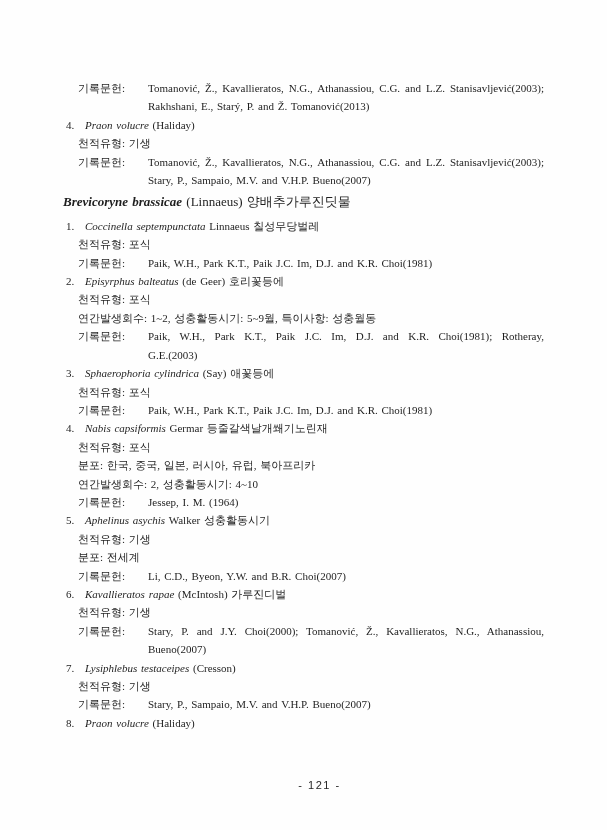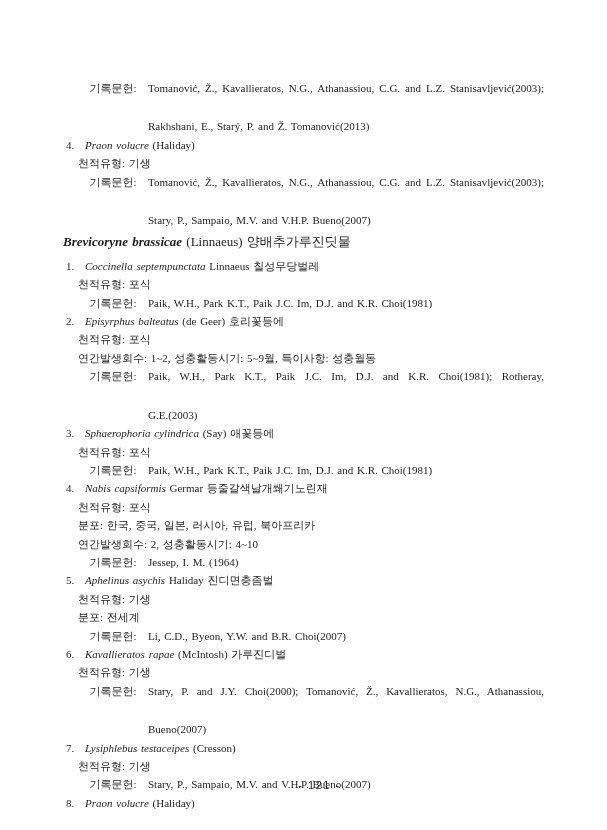--- a/index.html
+++ b/index.html
@@ -29,24 +29,24 @@
   .line.heading {
     font-size: 13px;
     line-height: 18.4px;
     margin: 4px 0 5px 0;
     font-weight: bold;
   }
   .line.item { padding-left: 3px; }
   .line.item .num { display: inline-block; width: 19px; }
   .line.field { padding-left: 15px; }
   .line.ref { padding-left: 15px; display: flex; align-items: baseline; }
-  .line.ref .label { flex: 0 0 70px; text-align: center; }
+  .line.ref .label { flex: 0 0 70px; }
   .line.ref .text { flex: 1 1 auto; }
   .line.ref.justify .text { text-align: justify; text-align-last: justify; }
-  .line.cont { padding-left: 85px; margin-top: 20px; }
+  .line.cont { padding-left: 85px; }
   .line.cont.justify { text-align: justify; text-align-last: justify; }
   .s-n { font-style: normal; }
   .s-i { font-style: italic; text-align: center; }
   .s-b { font-weight: normal; }
   .s-bi { font-weight: bold; font-style: italic; text-align: right; }
   .page-number {
     position: absolute;
     top: 779px;
     left: 16px;
     width: 100%;
@@ -96,21 +96,21 @@
         <span class="text"><span class="s-n">Paik, W.H., Park K.T., Paik J.C. Im, D.J. and K.R. Choi(1981)</span></span>
       </div>
       <div class="line item"><span class="num">4.</span><span class="s-i">Nabis capsiformis</span><span class="s-n"> Germar 등줄갈색날개쐐기노린재</span></div>
       <div class="line field"><span class="s-n">천적유형: 포식</span></div>
       <div class="line field"><span class="s-n">분포: 한국, 중국, 일본, 러시아, 유럽, 북아프리카</span></div>
       <div class="line field"><span class="s-n">연간발생회수: 2, 성충활동시기: 4~10</span></div>
       <div class="line ref">
         <span class="label">기록문헌:</span>
         <span class="text"><span class="s-n">Jessep, I. M. (1964)</span></span>
       </div>
-      <div class="line item"><span class="num">5.</span><span class="s-i">Aphelinus asychis</span><span class="s-n"> Haliday 진디면충좀벌</span></div>
+      <div class="line item"><span class="num">5.</span><span class="s-i">Aphelinus asychis</span><span class="s-n"> Walker 성충활동시기</span></div>
       <div class="line field"><span class="s-n">천적유형: 기생</span></div>
       <div class="line field"><span class="s-n">분포: 전세계</span></div>
       <div class="line ref">
         <span class="label">기록문헌:</span>
         <span class="text"><span class="s-n">Li, C.D., Byeon, Y.W. and B.R. Choi(2007)</span></span>
       </div>
       <div class="line item"><span class="num">6.</span><span class="s-i">Kavallieratos rapae</span><span class="s-n"> (McIntosh) 가루진디벌</span></div>
       <div class="line field"><span class="s-n">천적유형: 기생</span></div>
       <div class="line ref justify">
         <span class="label">기록문헌:</span>

